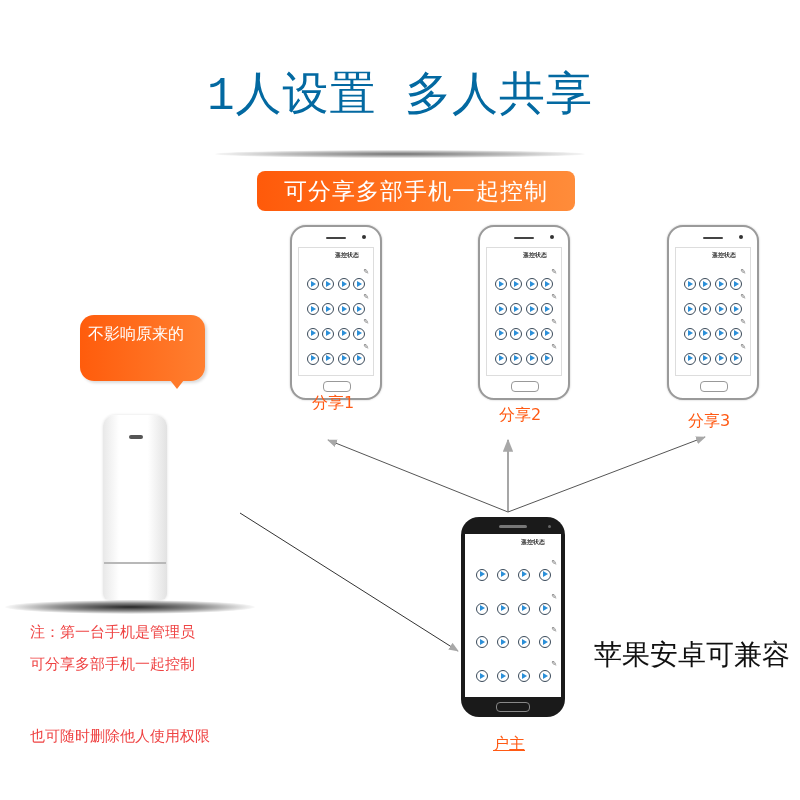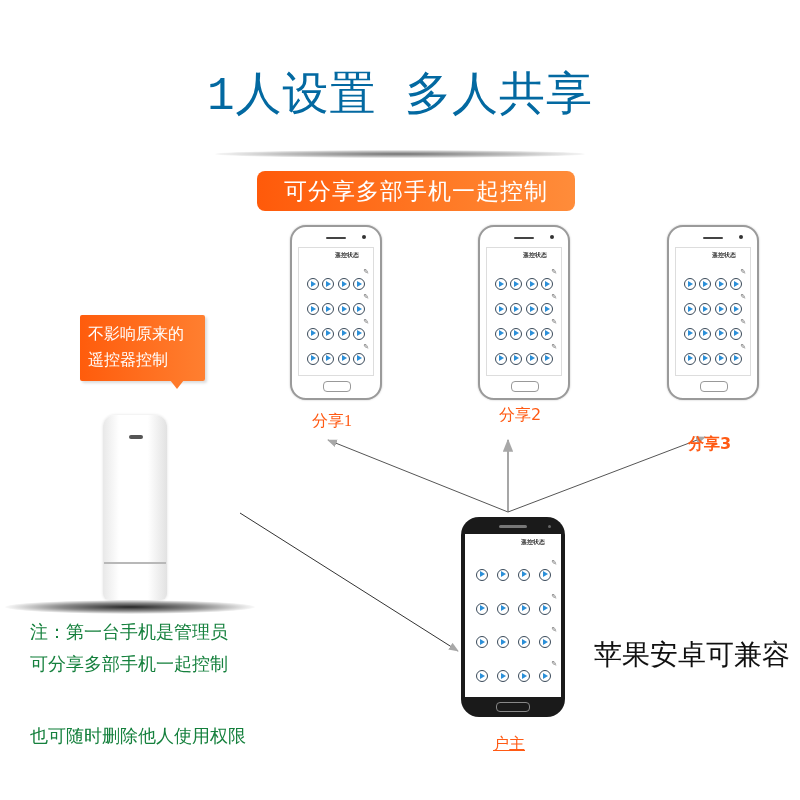--- a/index.html
+++ b/index.html
@@ -12,33 +12,33 @@
   .title-shadow { left:215px; top:150px; width:370px; height:8px; border-radius:50%;
            background:radial-gradient(ellipse at center, rgba(0,0,0,0.55) 0%, rgba(0,0,0,0.25) 45%, rgba(0,0,0,0) 75%); }
 
   .banner { left:257px; top:171px; width:318px; height:40px;
             background:linear-gradient(90deg,#ff5a0a 0%,#ff7a26 60%,#ff8c3a 100%);
             color:#fff; font-size:23px; line-height:40px; text-align:center; letter-spacing:1px;border-radius:8px; }
 
   .bubble { left:80px; top:315px; width:125px; height:66px;
             background:linear-gradient(90deg,#ff5c0c 0%,#ff7f30 100%);
             color:#fff; font-size:16px; line-height:26px; padding:6px 0 0 8px; box-sizing:border-box;
-            border-radius:2px; box-shadow:2px 2px 3px rgba(0,0,0,0.15); }
+            border-radius:14px; box-shadow:2px 2px 3px rgba(0,0,0,0.15); }
   .bubble-tail { left:170px; top:380px; width:0; height:0; border-left:7px solid transparent;
             border-right:7px solid transparent; border-top:9px solid #ff7a2a; }
 
   .device { left:103px; top:415px; width:64px; height:185px; border-radius:12px 12px 6px 6px;
             background:linear-gradient(90deg,#e8e8e8 0%,#ffffff 25%,#ffffff 70%,#e2e2e2 100%);
             box-shadow:0 0 3px rgba(0,0,0,0.12); }
   .device-led { left:129px; top:435px; width:14px; height:4px; border-radius:2px; background:#555; }
   .device-line { left:104px; top:562px; width:62px; height:2px; background:#b8b8b8; }
   .device-shadow { left:5px; top:600px; width:250px; height:14px; border-radius:50%;
             background:radial-gradient(ellipse at center, rgba(0,0,0,0.85) 0%, rgba(0,0,0,0.45) 40%, rgba(0,0,0,0) 72%); }
 
-  .note { left:30px; font-size:18px; color:#15803d; line-height:22px; }
+  .note { left:30px; font-size:15px; color:#ef4444; line-height:22px; }
 
   .compat { left:594px; top:636px; font-size:28px; color:#111; }
 
   .phone { border-radius:16px; border:2px solid #9a9a9a; background:#fff;
            box-shadow:0 0 2px rgba(0,0,0,0.25); box-sizing:border-box; }
   .phone .speaker { position:absolute; top:10px; left:50%; margin-left:-10px; width:20px; height:2px; background:#444; border-radius:1px; }
   .phone .cam { position:absolute; top:8px; right:14px; width:4px; height:4px; border-radius:50%; background:#333; }
   .phone .screen { position:absolute; left:6px; right:6px; top:20px; bottom:22px; background:#fff;
            border:1px solid #ddd; }
   .phone .hdr { position:absolute; top:3px; right:14px; font-size:6px; font-weight:bold; color:#333; }
@@ -112,21 +112,21 @@
           <span class="edit">✎</span>
           <i class="btn"></i>
           <i class="btn"></i>
           <i class="btn"></i>
           <i class="btn"></i>
         </div>
     </div>
   </div>
   <div class="home"></div>
 </div>
-<div class="abs label" style="left:312px;top:411px;font-family:Liberation Serif, serif;">分享1</div>
+<div class="abs label" style="left:312px;top:393px;">分享1</div>
 
 <div class="abs phone" style="left:478px;top:225px;width:92px;height:175px;">
   <div class="speaker"></div>
   <div class="cam"></div>
   <div class="screen">
     <div class="hdr">遥控状态</div>
     <div class="grid">
       <div class="row">
           <span class="edit">✎</span>
           <i class="btn"></i>
@@ -192,25 +192,24 @@
           <span class="edit">✎</span>
           <i class="btn"></i>
           <i class="btn"></i>
           <i class="btn"></i>
           <i class="btn"></i>
         </div>
     </div>
   </div>
   <div class="home"></div>
 </div>
-<div class="abs label" style="left:688px;top:434px;font-weight:bold;">分享3</div>
+<div class="abs label" style="left:688px;top:411px;">分享3</div>
 
 <div class="abs bubble">
   <div>不影响原来的</div>
-  <div>遥控器控制</div>
 </div>
 <div class="abs bubble-tail"></div>
 
 <div class="abs device"></div>
 <div class="abs device-led"></div>
 <div class="abs device-line"></div>
 <div class="abs device-shadow"></div>
 
 <div class="abs note" style="top:621px;">注：第一台手机是管理员</div>
 <div class="abs note" style="top:653px;">可分享多部手机一起控制</div>

